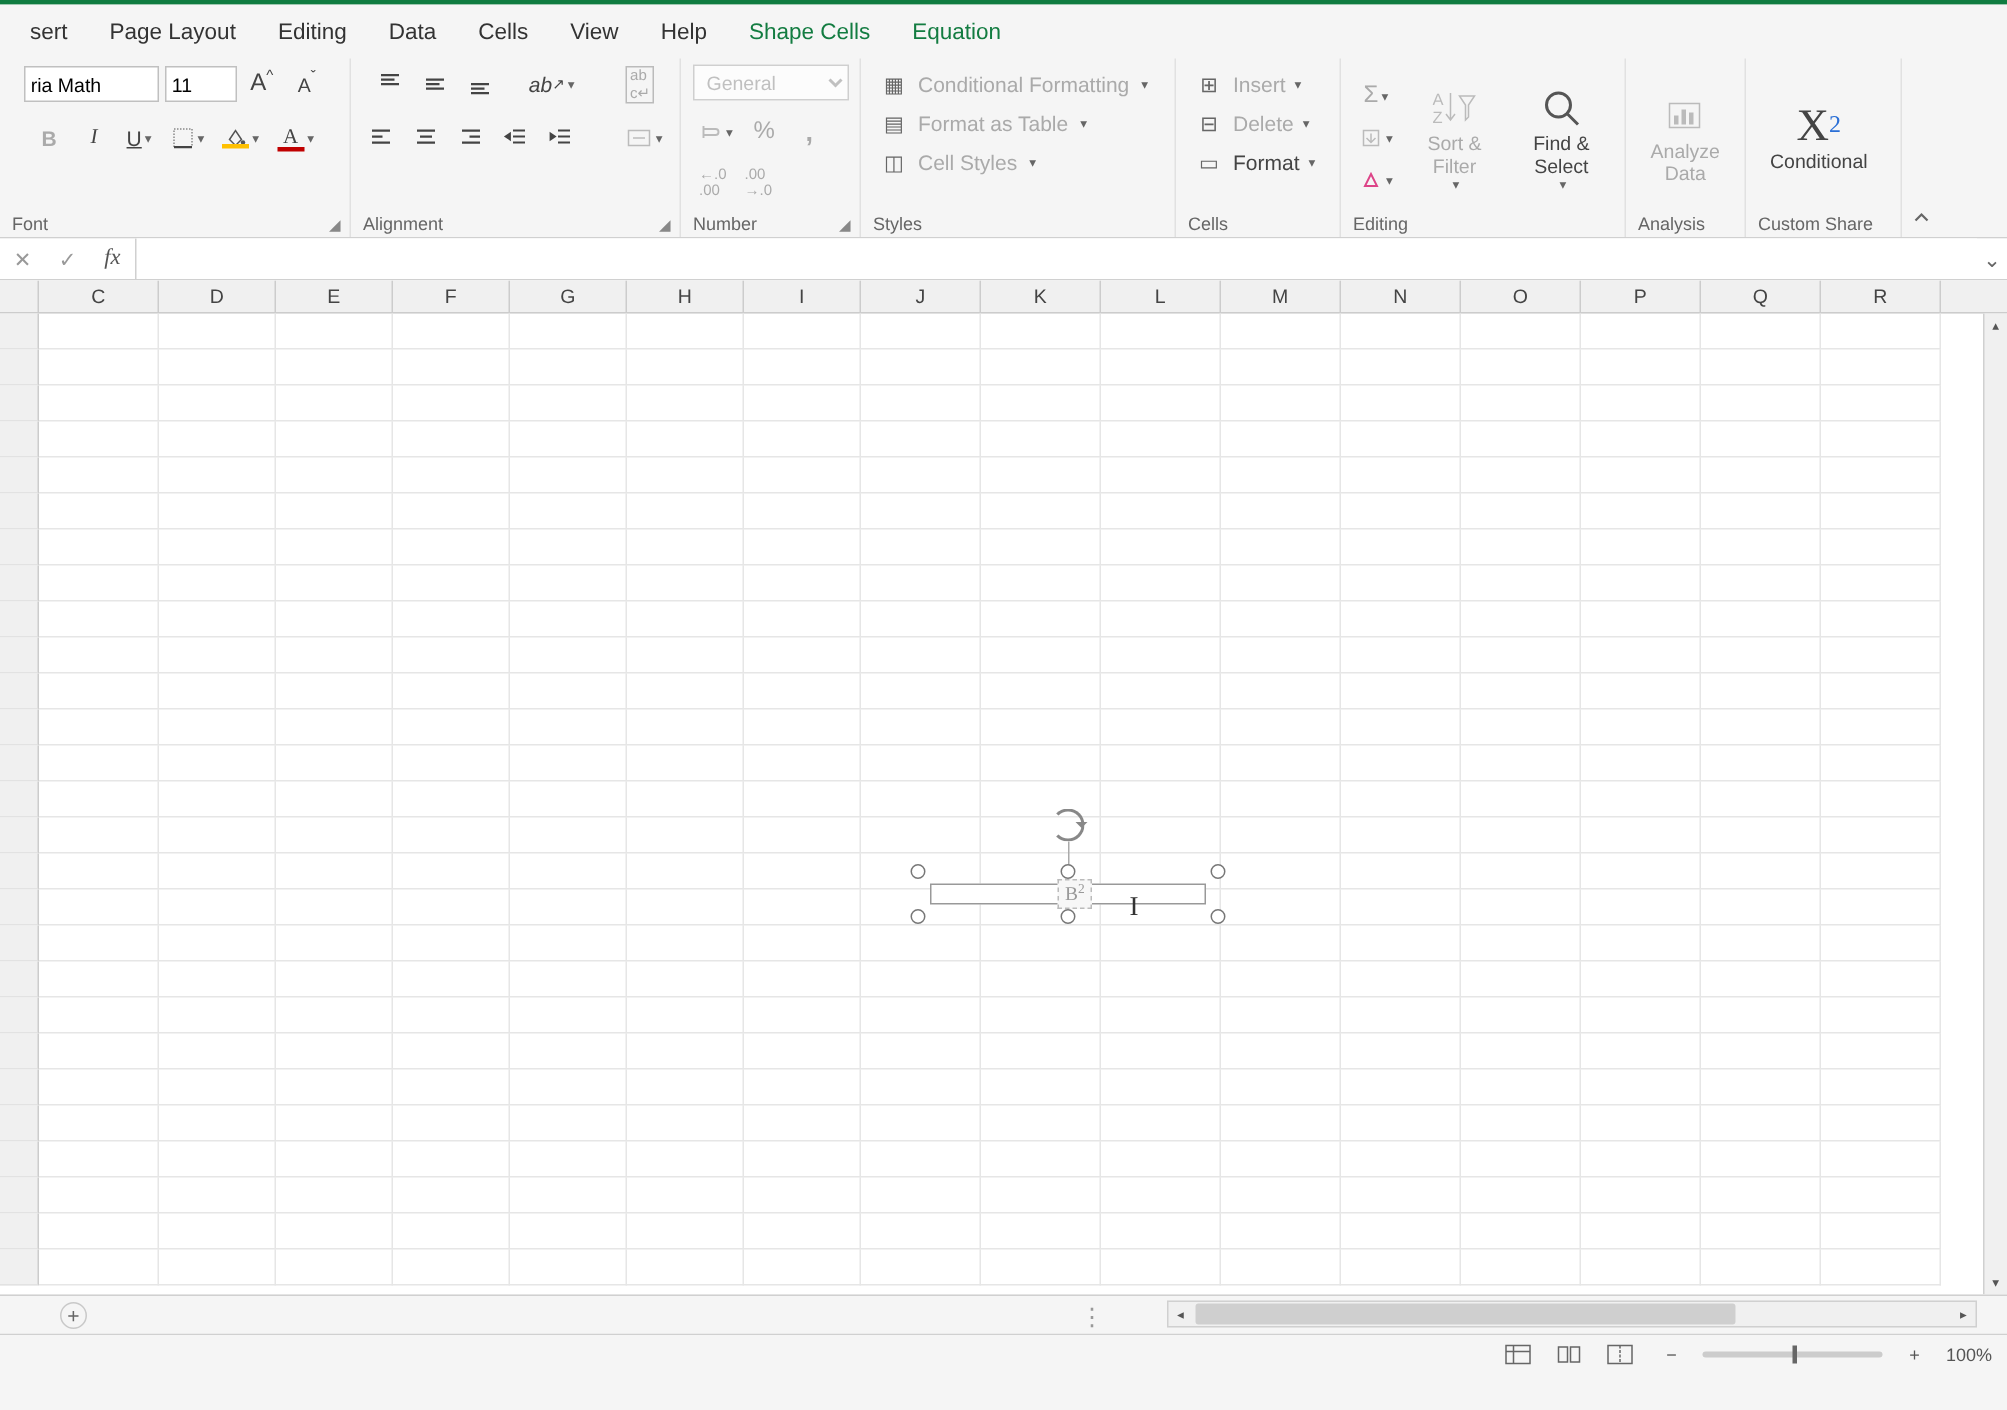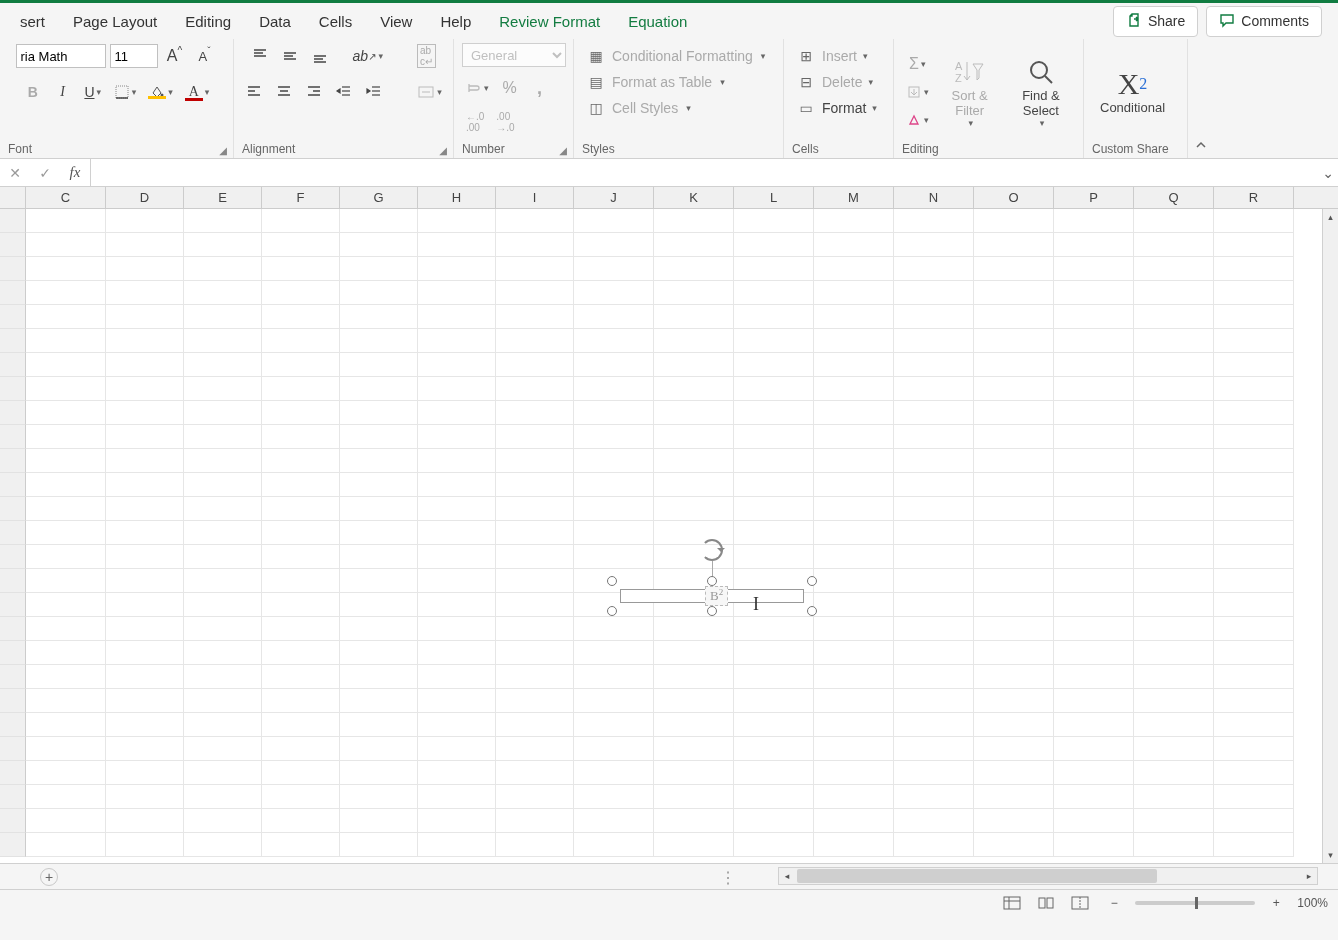--- a/index.html
+++ b/index.html
@@ -314,40 +314,22 @@
 <body>
 
 <div class="tabs">
   <div class="tab">sert</div>
   <div class="tab">Page Layout</div>
   <div class="tab">Editing</div>
   <div class="tab">Data</div>
   <div class="tab">Cells</div>
   <div class="tab">View</div>
   <div class="tab">Help</div>
-  <div class="tab active">Review Format</div>
+  <div class="tab active">Shape Cells</div>
   <div class="tab active">Equation</div>
-  <div class="tabs-right">
-    <div class="rb-btn">
-      <span class="ic">
-        <svg width="16" height="16" viewBox="0 0 16 16">
-            <path fill="none" stroke="#107c41" stroke-width="1.4" d="M6 2h6v12H4V4z M6 2v2H4 M8 7l4 0 M10 5l2 2-2 2"></path>
-          </svg>
-      </span>
-      <span>Share</span>
-    </div>
-    <div class="rb-btn">
-      <span class="ic">
-        <svg width="16" height="16" viewBox="0 0 16 16">
-            <path fill="none" stroke="#107c41" stroke-width="1.4" d="M2 3h12v8H7l-3 3v-3H2z"></path>
-          </svg>
-      </span>
-      <span>Comments</span>
-    </div>
-  </div>
 </div>
 
 <div class="ribbon">
 
   <div class="group" style="width:234px">
     <div class="group-body col" style="gap:10px">
       <div class="row">
         <input class="sel-input font-name" value="ria Math" style="">
         <input class="sel-input font-size" value="11" style="">
         <div class="ctl" style="font-size:16px">A<span style="font-size:10px;position:relative;top:-6px">^</span></div>
@@ -602,20 +584,36 @@
               <line x1="18" y1="18" x2="25" y2="25" stroke="#555" stroke-width="2"></line>
             </svg>
         </span>
         <span class="lbl">Find &amp; Select</span>
           <span class="caret">▾</span>
       </div>
     </div>
     <div class="group-label">Editing</div>
   </div>
 
+  <div class="group" style="width:80px">
+    <div class="group-body">
+      <div class="big-btn dim">
+        <span class="ic-lg">
+          <svg width="30" height="28" viewBox="0 0 30 28">
+              <rect x="4" y="6" width="20" height="16" fill="none" stroke="#bbb"></rect>
+              <rect x="7" y="14" width="3" height="6" fill="#bbb"></rect>
+              <rect x="12" y="10" width="3" height="10" fill="#bbb"></rect>
+              <rect x="17" y="12" width="3" height="8" fill="#bbb"></rect>
+            </svg>
+        </span>
+        <span class="lbl">Analyze Data</span>
+      </div>
+    </div>
+    <div class="group-label">Analysis</div>
+  </div>
 
   <div class="group" style="width:104px">
     <div class="group-body">
       <div class="big-btn">
         <span class="ic-lg" style="font-family:serif;font-size:30px">X<sup style="font-size:16px;color:#2a6fd6">2</sup></span>
         <span class="lbl">Conditional</span>
       </div>
     </div>
     <div class="group-label">Custom Share</div>
   </div>

